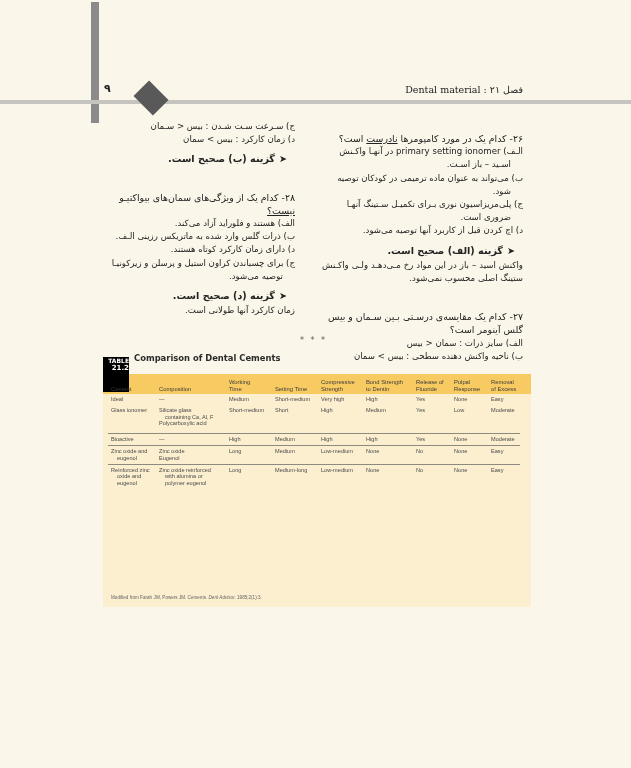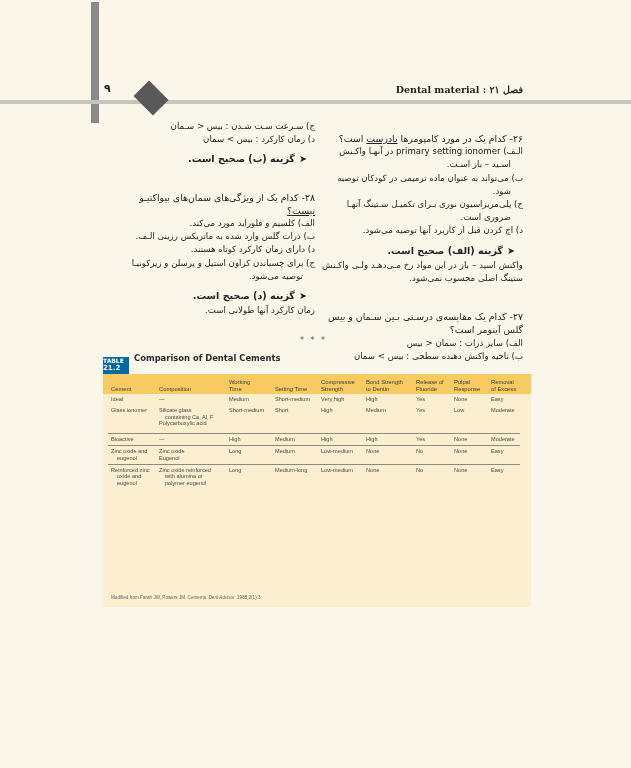--- a/index.html
+++ b/index.html
@@ -5,34 +5,34 @@
   html, body { margin:0; padding:0; }
   body {
     width:631px; height:768px; position:relative; overflow:hidden;
     background:#fbf6ea;
     font-family:"DejaVu Sans", sans-serif; color:#222;
   }
   .vbar { position:absolute; left:91px; top:2px; width:8px; height:121px; background:#8a8a8a; }
   .hrule { position:absolute; left:0; top:100px; width:631px; height:4px; background:#c6c4bf; }
   .diamond { position:absolute; left:140px; top:87px; width:22px; height:22px; background:#595959; transform:rotate(45deg) scaleX(1.25); transform-origin:center; }
   .page-num { position:absolute; left:104px; top:82px; font-size:11px; font-weight:bold; }
-  .header-title { position:absolute; right:108px; top:84px; font-family:"DejaVu Serif", serif; font-size:9.5px; font-weight:bold; direction:rtl; }
+  .header-title { position:absolute; right:108px; top:84px; font-family:"DejaVu Serif", serif; font-size:9.5px; font-weight:normal; direction:rtl; }
   .col { position:absolute; direction:rtl; text-align:right; font-size:8.6px; line-height:13.2px; }
   .col.right { left:322px; width:201px; top:117px; }
-  .col.left { left:110px; width:205px; top:117px; }
+  .col.left { left:90px; width:205px; top:117px; }
   .q { font-weight:normal; font-size:9.4px; margin-top:15px; }
   .opt { margin-right:0; text-align:justify; text-align-last:right; }
   .opt .cont { display:block; padding-right:12px; }
   .ans { font-weight:bold; font-size:9.6px; margin-top:6px; margin-right:8px; }
   .ans .arrow { margin-left:4px; }
   .exp { margin-top:2px; text-align:justify; text-align-last:right; }
   .gap { height:10px; }
   .underline { text-decoration:underline; }
   .stars { position:absolute; left:300px; top:336px; font-size:8px; color:#555; letter-spacing:2px; }
-  .tbl-badge { position:absolute; left:103px; top:357px; width:26px; height:17px; background:#0369a1; color:#fff; text-align:left; font-size:6px; line-height:7.5px; font-weight:bold; }
+  .tbl-badge { position:absolute; left:103px; top:357px; width:26px; height:35px; background:#000000; color:#fff; text-align:right; font-size:6px; line-height:7.5px; font-weight:bold; }
   .tbl-badge .num { font-size:7px; }
   .tbl-title { position:absolute; left:134px; top:353px; font-size:8.4px; font-weight:bold; color:#2b2b2b; }
   .tbl-box { position:absolute; left:103px; top:374px; width:428px; height:233px; background:#fbefcf; }
   .tbl-head { position:absolute; left:103px; top:374px; width:428px; height:20px; background:#f8cb62; }
   table.cem { position:absolute; left:108px; top:375px; width:412px; border-collapse:collapse; font-family:"Liberation Sans", sans-serif; font-size:5.6px; color:#4a4a4a; }
   table.cem th { font-weight:normal; text-align:left; vertical-align:bottom; height:18px; padding:0 2px 1px 3px; color:#3a3a3a; font-size:5.8px; line-height:7.2px; }
   table.cem td { vertical-align:top; padding:2px 2px 2px 3px; line-height:6.8px; }
   table.cem tr.row td { border-top:0.6px solid #8d8a80; }
   table.cem tr.row.first td { border-top:none; }
   .ind { padding-left:6px; display:block; }
@@ -61,21 +61,21 @@
   <div class="opt">الف) سایز ذرات : سمان &lt; بیس</div>
   <div class="opt">ب) ناحیه واکنش دهنده سطحی : بیس &gt; سمان</div>
 </div>
 
 <div class="col left">
   <div class="opt" style="margin-top:3px">ج) سـرعت سـت شـدن : بیس &lt; سـمان</div>
   <div class="opt">د) زمان کارکرد : بیس &gt; سمان</div>
   <div class="ans"><span class="arrow">➤</span><span>گزینه (ب) صحیح است.</span></div>
   <div class="gap"></div>
   <div class="q"><span>۲۸- کدام یک از ویژگی‌های سمان‌های بیواکتیـو</span><br><span class="underline">نیست؟</span></div>
-  <div class="opt"><span>الف) کلسیم و فلوراید مورد می‌کند.</span></div>
+  <div class="opt"><span>الف) هستند و فلوراید آزاد می‌کند.</span></div>
   <div class="opt"><span>ب) ذرات گلس وارد شده به ماتریکس رزینی الـف.</span></div>
   <div class="opt"><span>د) دارای زمان کارکرد کوتاه هستند.</span></div>
   <div class="opt"><span>ج) برای چسباندن کراون استیل و پرسلن و زیرکونیـا</span><span class="cont">توصیه می‌شود.</span></div>
   <div class="ans"><span class="arrow">➤</span><span>گزینه (د) صحیح است.</span></div>
   <div class="exp">زمان کارکرد آنها طولانی است.</div>
 </div>
 
 <div class="stars">* * *</div>
 
 <div class="tbl-box"></div>

